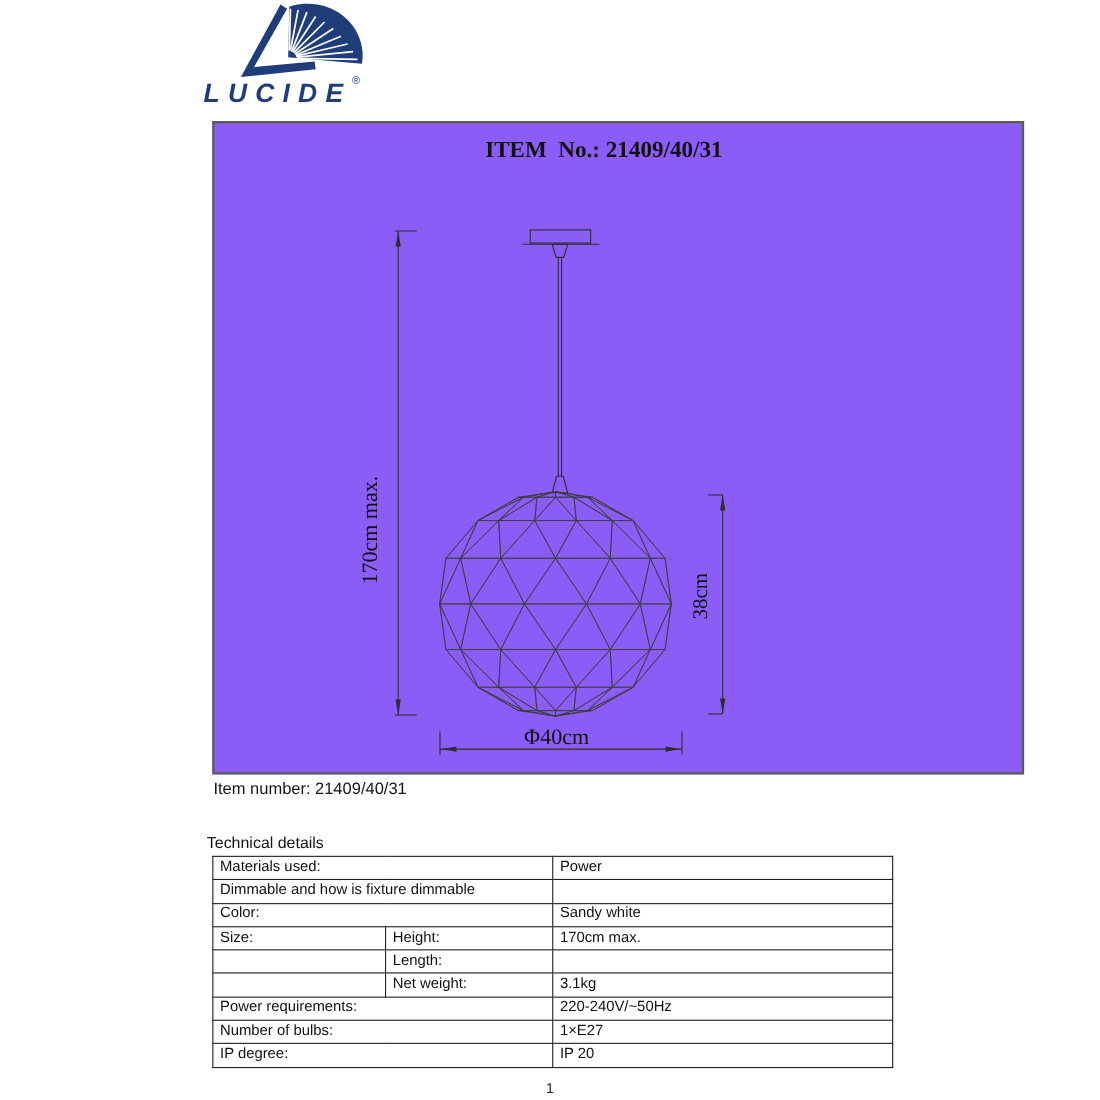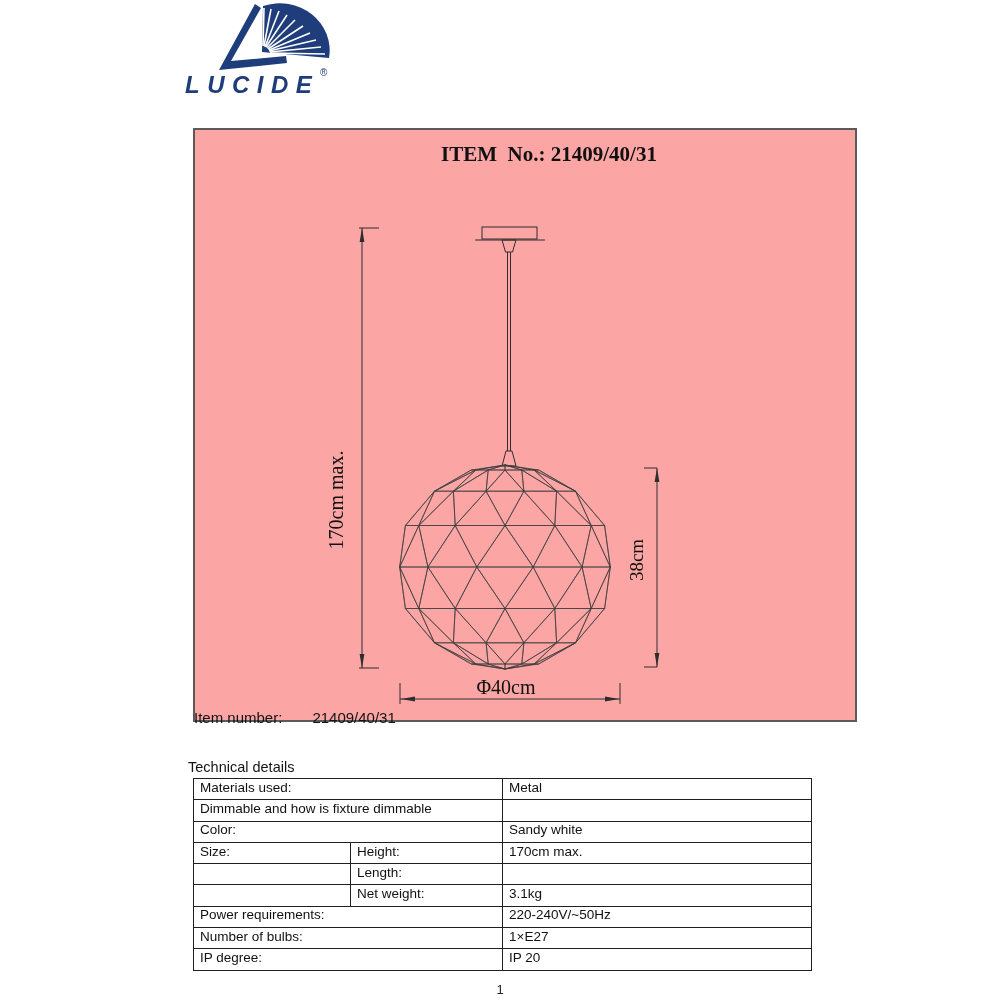--- a/index.html
+++ b/index.html
@@ -3,35 +3,35 @@
 <meta charset="utf-8">
 <style>
   html,body{margin:0;padding:0;background:#fff;}
   #page{position:relative;width:1000px;height:1000px;background:#ffffff;overflow:hidden;
         font-family:"Liberation Sans",sans-serif;color:#1a1a1a;}
 
   
   #logo{position:absolute;left:183px;top:0px;width:152px;height:102px;}
 
   
-  #drawing-box{position:absolute;left:193px;top:128px;width:664px;height:594px;
-               border:2px solid #5a5a5a;box-sizing:border-box;background:#fca5a5;}
+  #drawing-box{position:absolute;left:193px;top:110px;width:738px;height:594px;
+               border:2px solid #5a5a5a;box-sizing:border-box;background:#8b5cf6;}
   #drawing-title{position:absolute;left:100px;top:12px;width:508px;text-align:center;
                  font-family:"Liberation Serif",serif;font-weight:bold;font-size:21px;
                  white-space:pre;color:#111;}
   #drawing-svg{position:absolute;left:0;top:0;width:606px;height:590px;}
   .draw{stroke:#2e2e2e;stroke-width:1;fill:none;}
   .fill{fill:#2e2e2e;stroke:none;}
   #sphere-wireframe line{stroke:#3c3c3c;stroke-width:0.7;}
   .dim-label{font-family:"Liberation Serif",serif;font-size:20px;fill:#111;}
   .dim-label-sm{font-family:"Liberation Serif",serif;font-size:19px;fill:#111;}
 
   
   #item-line{position:absolute;left:194px;top:709px;font-size:15px;color:#141414;}
-  #item-line .val{margin-left:30px;}
+  #item-line .val{margin-left:4px;}
 
   
   #tech-heading{position:absolute;left:188px;top:759px;font-size:14.5px;color:#141414;}
   #tech-table{position:absolute;left:193px;top:778px;border-collapse:collapse;
               table-layout:fixed;width:618px;}
   #tech-table td{border:1px solid #1f1f1f;font-size:13.5px;height:16.3px;
                  padding:0 2px 4px 6px;color:#111;white-space:nowrap;overflow:hidden;
                  vertical-align:middle;}
 
   
@@ -372,21 +372,21 @@
 
   <table id="tech-table">
     <colgroup>
         <col style="width:157px">
         <col style="width:152px">
         <col style="width:309px">
       </colgroup>
     <tbody>
       <tr>
         <td colspan="2">Materials used:</td>
-        <td>Metal</td>
+        <td>Power</td>
       </tr>
       <tr>
         <td colspan="2">Dimmable and how is fixture dimmable</td>
         <td></td>
       </tr>
       <tr>
         <td colspan="2">Color:</td>
         <td>Sandy white</td>
       </tr>
       <tr>

